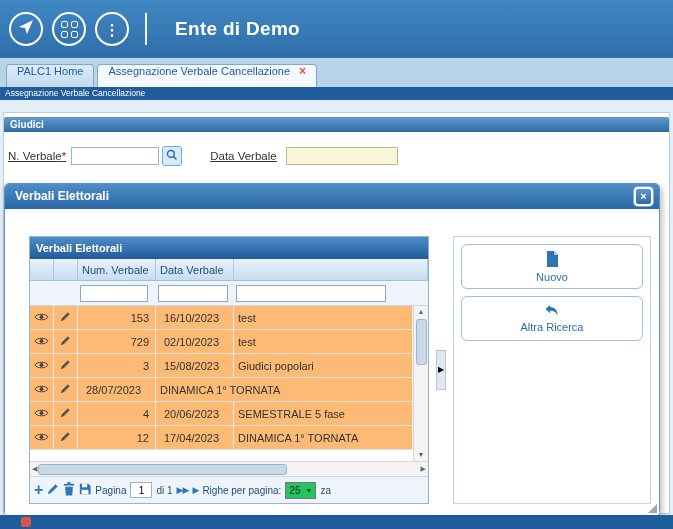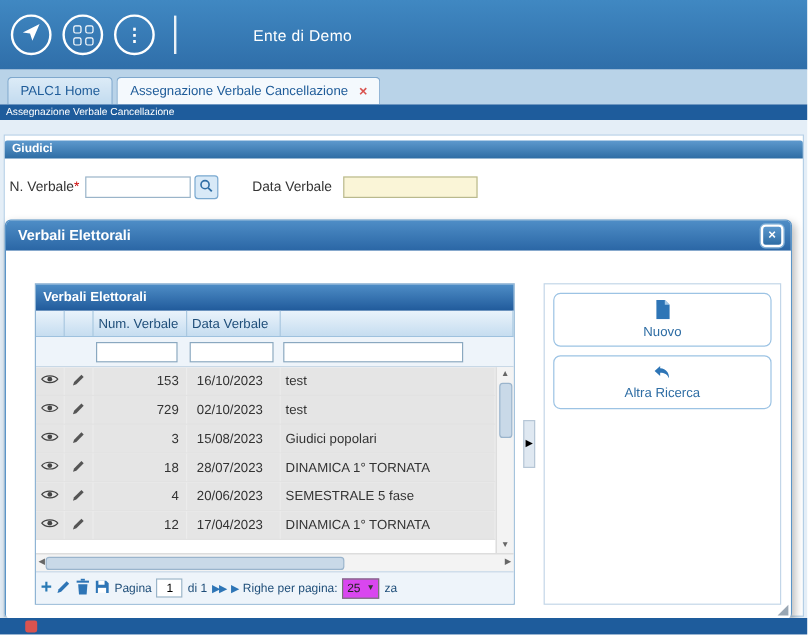--- a/index.html
+++ b/index.html
@@ -10,45 +10,45 @@
   
   .topbar { position:absolute; top:0; left:0; right:0; height:58px;
             background:linear-gradient(#4088c2,#2f6ea9); display:flex; align-items:center; }
   .circle-btn { width:34px; height:34px; border:2px solid #fff; border-radius:50%;
                 display:flex; align-items:center; justify-content:center;
                 margin-left:9px; color:#fff; cursor:pointer; flex:none; }
   .apps-grid { display:grid; grid-template-columns:7px 7px; grid-gap:3px; }
   .apps-grid span { width:7px; height:7px; border:1.5px solid #fff; border-radius:2px; display:block; }
   .menu-dots { font-size:15px; font-weight:bold; color:#fff; line-height:1; }
   .topbar-divider { width:2px; height:32px; background:rgba(255,255,255,.9); margin-left:16px; flex:none; }
-  .app-title { color:#fff; font-size:13px; font-weight:normal; margin-left:64px; letter-spacing:.3px; }
+  .app-title { color:#fff; font-size:19px; font-weight:bold; margin-left:28px; letter-spacing:.3px; }
 
   
   .tabbar { position:absolute; top:58px; left:0; right:0; height:29px; background:#b9d3e8;
             display:flex; align-items:flex-end; padding-left:6px; }
-  .tab { height:23px; display:flex; align-items:center; padding:0 10px;
+  .tab { height:23px; display:flex; align-items:flex-start; padding:0 10px;
          border:1px solid #7fa8cd; border-bottom:none; border-radius:4px 4px 0 0;
          font-size:11px; color:#1f5c99; margin-right:3px; cursor:pointer; white-space:nowrap; }
   .tab.inactive { background:linear-gradient(#dcebf7,#c2dbef); }
   .tab.active { background:#f4f9fd; }
   .tab-close { color:#d9534f; font-weight:bold; margin-left:9px; font-size:12px; line-height:1; }
 
   
   .breadcrumb { position:absolute; top:87px; left:0; right:0; height:13px; background:#1e5c9c;
                 color:#fff; font-size:8.5px; line-height:13px; padding-left:5px; }
 
   
   .content-bg { position:absolute; top:100px; left:0; right:0; bottom:14px; background:#e4eef7; }
   .content-panel { position:absolute; top:112px; left:3px; right:3px; bottom:15px;
                    background:#fff; border:1px solid #b5cfe6; }
   .section-bar { position:absolute; top:117px; left:4px; right:4px; height:15px;
                  background:linear-gradient(#5e9ace,#2e6da4); color:#fff; font-size:10px;
                  font-weight:bold; line-height:15px; padding-left:6px; border-radius:2px 2px 0 0; }
   .form-row { position:absolute; top:146px; left:8px; display:flex; align-items:center;
-              font-size:11.5px; color:#333; }
+              font-size:11.5px; color:#333;text-decoration:underline; }
   .form-label { margin-right:5px; white-space:nowrap; }
   .req { color:#c00; }
   input.text { height:18px; border:1px solid #9ab4c9; background:#fff; font-size:11px;
                padding:0 3px; width:88px; font-family:inherit; }
   .search-btn { width:20px; height:20px; margin-left:3px; background:#d8e9f7;
                 border:1px solid #7aa9d0; border-radius:3px; display:flex;
                 align-items:center; justify-content:center; cursor:pointer; flex:none; }
   .lbl-date { margin-left:28px; }
   input.date { background:#faf5d7; border:1px solid #b9b98e; width:112px; height:18px;
                font-size:11px; padding:0 3px; margin-left:4px; font-family:inherit; }
@@ -81,21 +81,21 @@
   .grid-filter { height:25px; flex:none; display:flex; align-items:center;
                  background:#eef4fa; border-bottom:1px solid #c8d8e6; }
   .fc { display:flex; align-items:center; padding-left:2px; }
   .grid-filter input { height:17px; border:1px solid #8aa8c0; background:#fff; font-size:10px;
                        padding:0 2px; font-family:inherit; }
   .fi-num { width:68px; } .fi-date { width:70px; } .fi-desc { width:150px; }
 
   .grid-rowswrap { flex:1; display:flex; min-height:0; }
   .grid-rows { flex:1; overflow:hidden; }
   .row { height:24px; display:flex; border-bottom:1px solid #e2e2e2; font-size:11px;
-         color:#333; cursor:pointer; background:#e5e5e5; }
+         color:#333; cursor:pointer; background:#fdba74; }
   .cell { border-right:1px solid #ececec; height:100%; display:flex; align-items:center; overflow:hidden; }
   .c-eye { width:24px; flex:none; justify-content:center; }
   .c-pen { width:24px; flex:none; justify-content:center; }
   .c-num { width:78px; flex:none; justify-content:flex-end; padding-right:6px; }
   .c-date { width:78px; flex:none; padding-left:8px; }
   .c-desc { flex:1; padding-left:4px; white-space:nowrap; }
 
   .vscroll { width:15px; flex:none; background:#f3f3f3; border-left:1px solid #d8d8d8;
              display:flex; flex-direction:column; align-items:center; }
   .sarrow { font-size:7px; color:#666; line-height:12px; height:12px; cursor:pointer; }
@@ -109,21 +109,21 @@
             border:1px solid #9ab4cc; border-radius:3px; cursor:grab; }
 
   .grid-toolbar { height:27px; flex:none; background:#eef4fa; border-top:1px solid #c8d8e6;
                   display:flex; align-items:center; font-size:10px; color:#1f4e79;
                   padding:0 4px; gap:4px; overflow:hidden; white-space:nowrap; }
   .tool-ic { display:flex; align-items:center; justify-content:center; cursor:pointer; flex:none; }
   .tool-plus { color:#2a7ab5; font-size:16px; font-weight:bold; line-height:1; }
   .page-input { width:22px; height:16px; font-size:10px; border:1px solid #9ab4c9;
                 text-align:center; font-family:inherit; flex:none; }
   .pg-arrow { color:#2e75b6; font-size:9px; cursor:pointer; letter-spacing:-1px; flex:none; }
-  .rpp-select { display:flex; align-items:center; border:1px solid #767676; background:#d946ef;
+  .rpp-select { display:flex; align-items:center; border:1px solid #767676; background:#22c55e;
                 height:17px; padding:0 3px; gap:5px; cursor:pointer; flex:none; color:#222; }
   .sel-arrow { font-size:7px; color:#333; }
   .clipped { overflow:hidden; width:13px; white-space:nowrap; flex:none; }
 
   
   .splitter { position:absolute; left:431px; top:141px; width:10px; height:40px;
               background:#dfe8f1; border:1px solid #b6c6d6; display:flex; align-items:center;
               justify-content:center; cursor:pointer; }
   .splitter span { font-size:8px; color:#000; line-height:1; }
 
@@ -312,21 +312,20 @@
                     </svg>
                   </span>
                 </span>
                 <span class="cell c-pen">
                   <span>
                     <svg width="11" height="11" viewBox="0 0 14 14">
                       <path d="M1 13 L2.2 9.4 L10 1.6 L12.4 4 L4.6 11.8 L1 13 Z" fill="#555"></path>
                     </svg>
                   </span>
                 </span>
-                <span class="cell c-num">18</span>
                 <span class="cell c-date">28/07/2023</span>
                 <span class="cell c-desc">DINAMICA 1° TORNATA</span>
               </div>
 
               <div class="row">
                 <span class="cell c-eye">
                   <span>
                     <svg width="15" height="10" viewBox="0 0 18 12">
                       <path d="M1 6 C4 1.5 14 1.5 17 6 C14 10.5 4 10.5 1 6 Z" fill="none" stroke="#444" stroke-width="1.2"></path>
                       <circle cx="9" cy="6" r="2.4" fill="#444"></circle>

